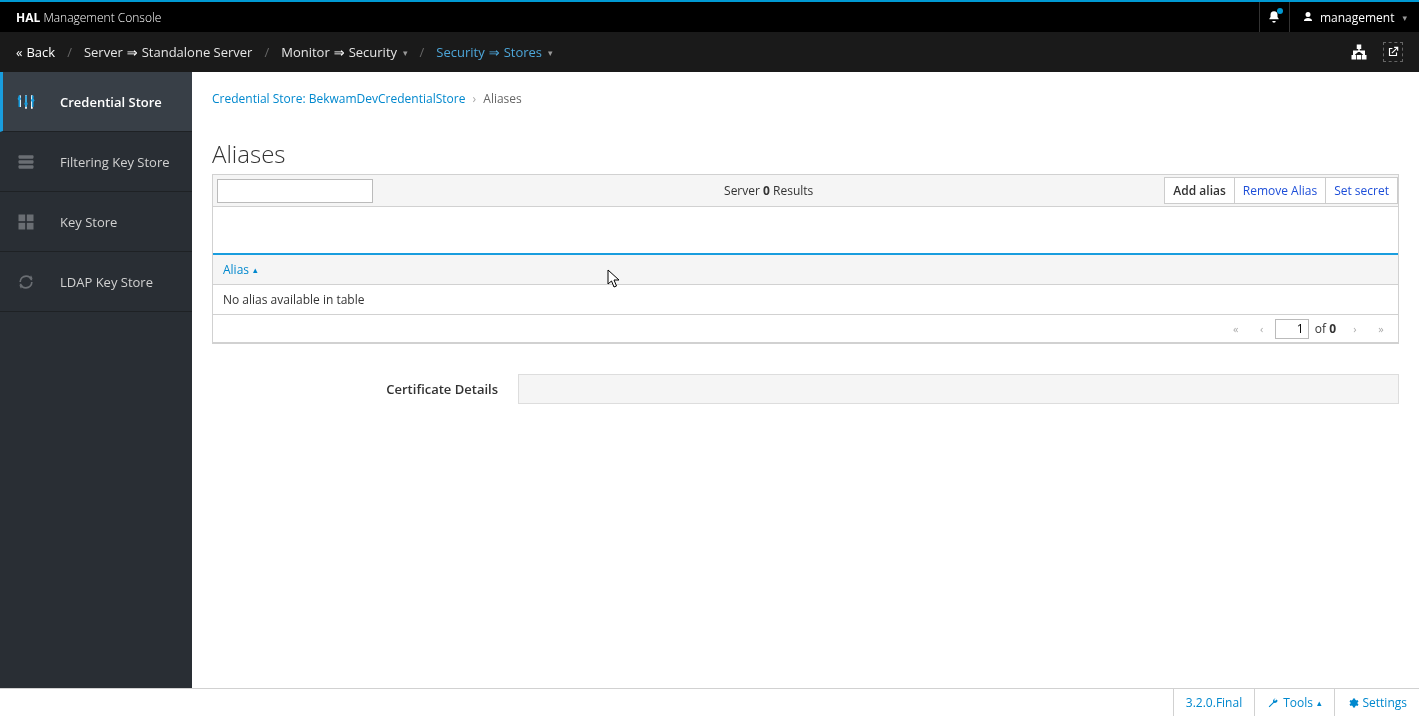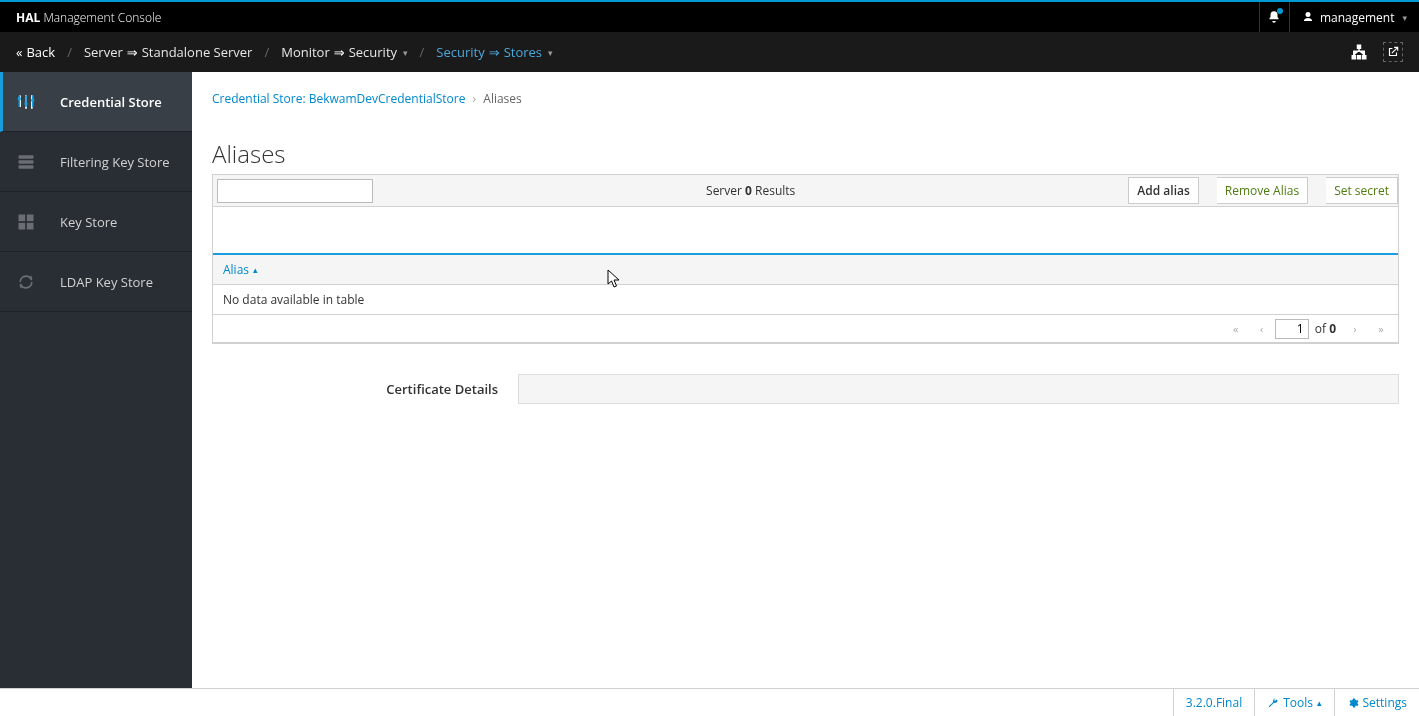--- a/index.html
+++ b/index.html
@@ -49,21 +49,21 @@
 h1.page-title { font-weight: 300; font-size: 24px; color: #333; margin-bottom: 4px; }
 
 
 .table-wrap { border: 1px solid #d1d1d1; }
 .table-toolbar { display: flex; align-items: center; height: 32px; background: #f5f5f5; border-bottom: 1px solid #d1d1d1; font-size: 12px; }
 .search-input { margin: 0 0 0 4px; height: 24px; width: 156px; border: 1px solid #bbb; padding: 0 6px; font-size: 12px; }
 .toolbar-spacer { flex: 1; text-align: center; color: #333; }
 .toolbar-btns { display: flex; }
 .toolbar-btn { border: 1px solid #ccc; background: #fff; padding: 4px 8px; font-size: 12px; cursor: pointer; color: #333; }
 .toolbar-btn + .toolbar-btn { border-left: none; }
-.toolbar-btn.disabled { color: #4d7c0f; cursor: default; margin-left: 18px; }
+.toolbar-btn.disabled { color: #1d4ed8; cursor: default; }
 .toolbar-btn.active { font-weight: 600; }
 
 .table-header-row { border-top: 2px solid #199dde; background: #f5f5f5; border-bottom: 1px solid #d1d1d1; padding: 6px 10px; font-size: 12px; color: #0088ce; display: flex; align-items: center; gap: 4px; cursor: pointer; margin-top: 46px; }
 .table-header-row .sort-caret { font-size: 9px; color: #0088ce; }
 .table-empty { padding: 6px 10px; font-size: 12px; color: #333; border-bottom: 1px solid #d1d1d1; }
 
 
 .pagination-row { display: flex; justify-content: flex-end; align-items: center; height: 28px; border-bottom: 1px solid #d1d1d1; padding: 0 4px; gap: 0; }
 .page-btn { width: 26px; height: 26px; display: flex; align-items: center; justify-content: center; color: #aaa; cursor: pointer; font-size: 11px; }
 .page-input { width: 34px; height: 20px; text-align: right; border: 1px solid #bbb; font-size: 12px; padding-right: 4px; }
@@ -214,21 +214,21 @@
         <div class="toolbar-btns">
           <button class="toolbar-btn active">Add alias</button>
           <button class="toolbar-btn disabled">Remove Alias</button>
           <button class="toolbar-btn disabled">Set secret</button>
         </div>
       </div>
       <div class="table-header-row">
         <span>Alias</span>
         <span class="sort-caret">▴</span>
       </div>
-      <div class="table-empty">No data available in table</div>
+      <div class="table-empty">No alias available in table</div>
       <div class="pagination-row">
         <span class="page-btn">«</span>
         <span class="page-btn">‹</span>
         <input class="page-input" value="1" style="">
         <span class="page-of">
           <span>of</span>&nbsp;<b>0</b>
         </span>
         <span class="page-btn">›</span>
         <span class="page-btn">»</span>
       </div>

